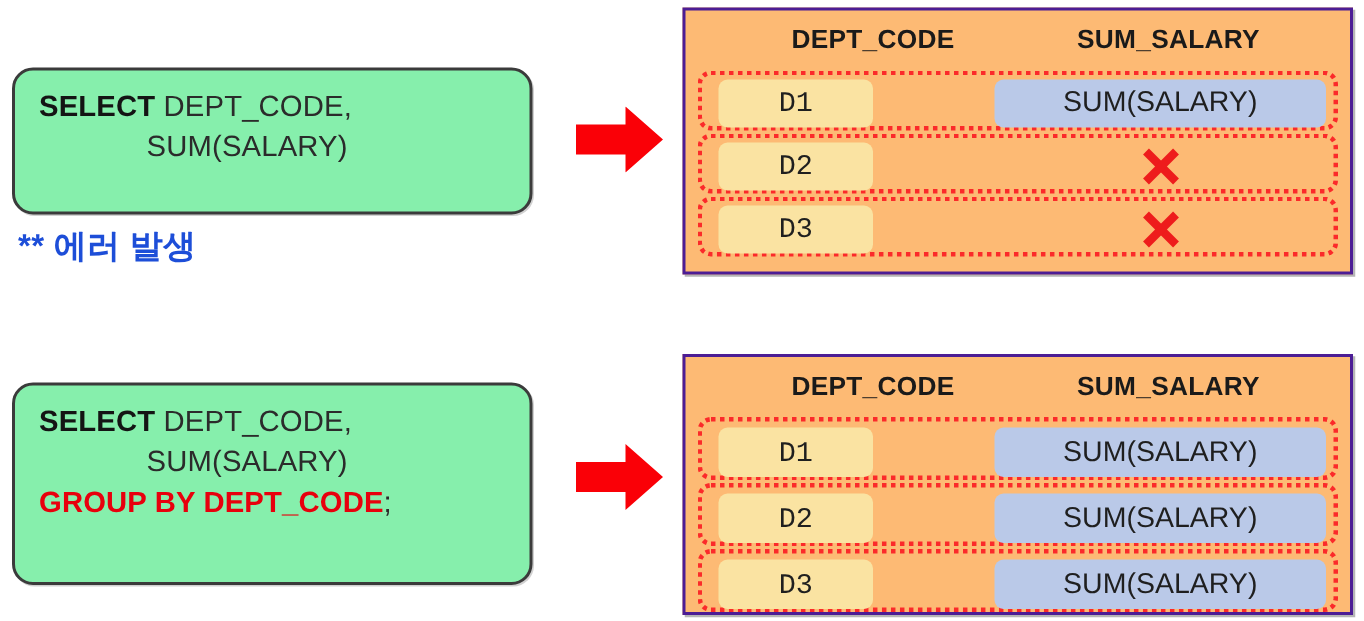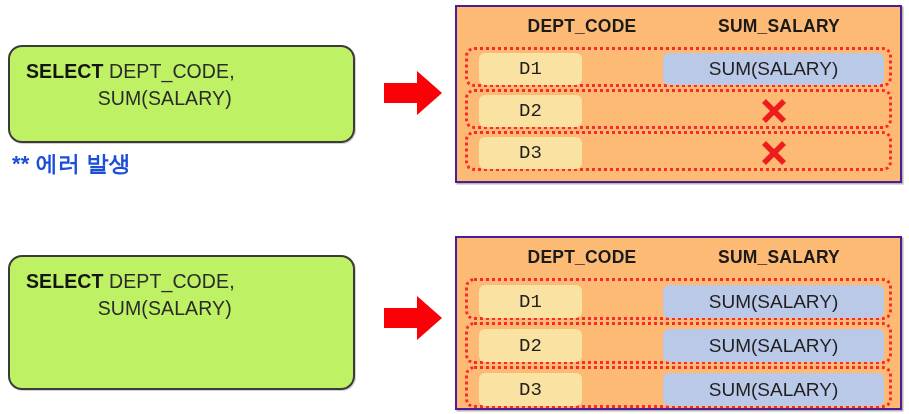--- a/index.html
+++ b/index.html
@@ -15,21 +15,21 @@
     overflow: hidden;
   }
 
   
   .sql-box {
     position: absolute;
     left: 8px;
     width: 347px;
     border: 2px solid #3b3b3b;
     border-radius: 14px;
-    background: #bef264;
+    background: #86efac;
     box-sizing: border-box;
     box-shadow: 1px 1px 0 rgba(0,0,0,0.18);
   }
   .sql-box.first { top: 45px; height: 98px; }
   .sql-box.second { top: 255px; height: 135px; }
 
   .sql-lines {
     padding: 11px 0 0 16px;
   }
   .sql-line {
@@ -205,20 +205,21 @@
       </div>
     </div>
 
   </div>
 </div>
 
 <div class="sql-box second">
   <div class="sql-lines">
     <div class="sql-line"><span class="kw">SELECT</span><span class="semi-dark"> DEPT_CODE,</span></div>
     <div class="sql-line"><span class="semi-dark">             SUM(SALARY)</span></div>
+    <div class="sql-line"><span class="kw-red">GROUP BY DEPT_CODE</span><span class="semi-dark">;</span></div>
   </div>
 </div>
 
 <div class="arrow a2">
   <svg width="58" height="44" viewBox="0 0 58 44" xmlns="http://www.w3.org/2000/svg" aria-hidden="true">
     <polygon points="0,12 33,12 33,0 58,22 33,44 33,32 0,32" fill="#FA0007"></polygon>
   </svg>
 </div>
 
 <div class="result-table t2">

